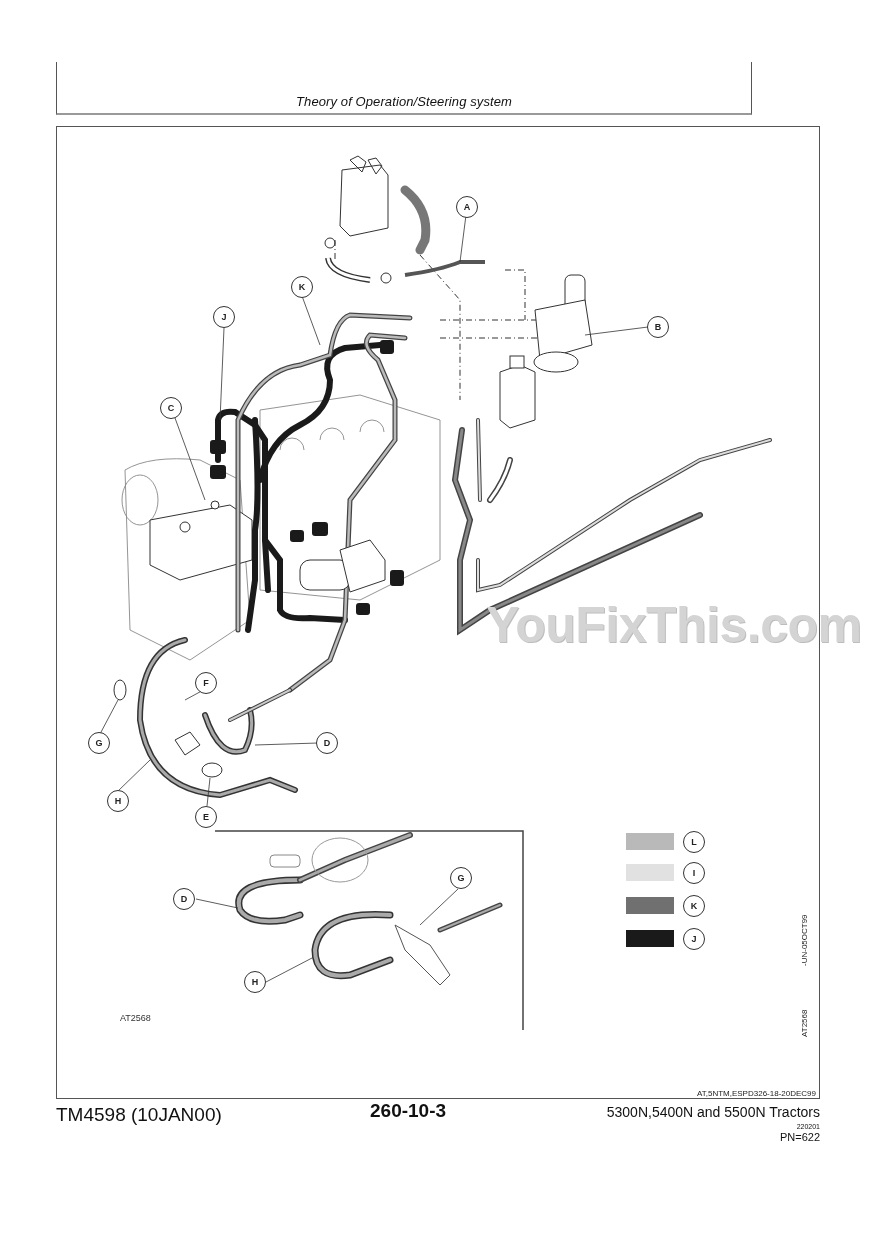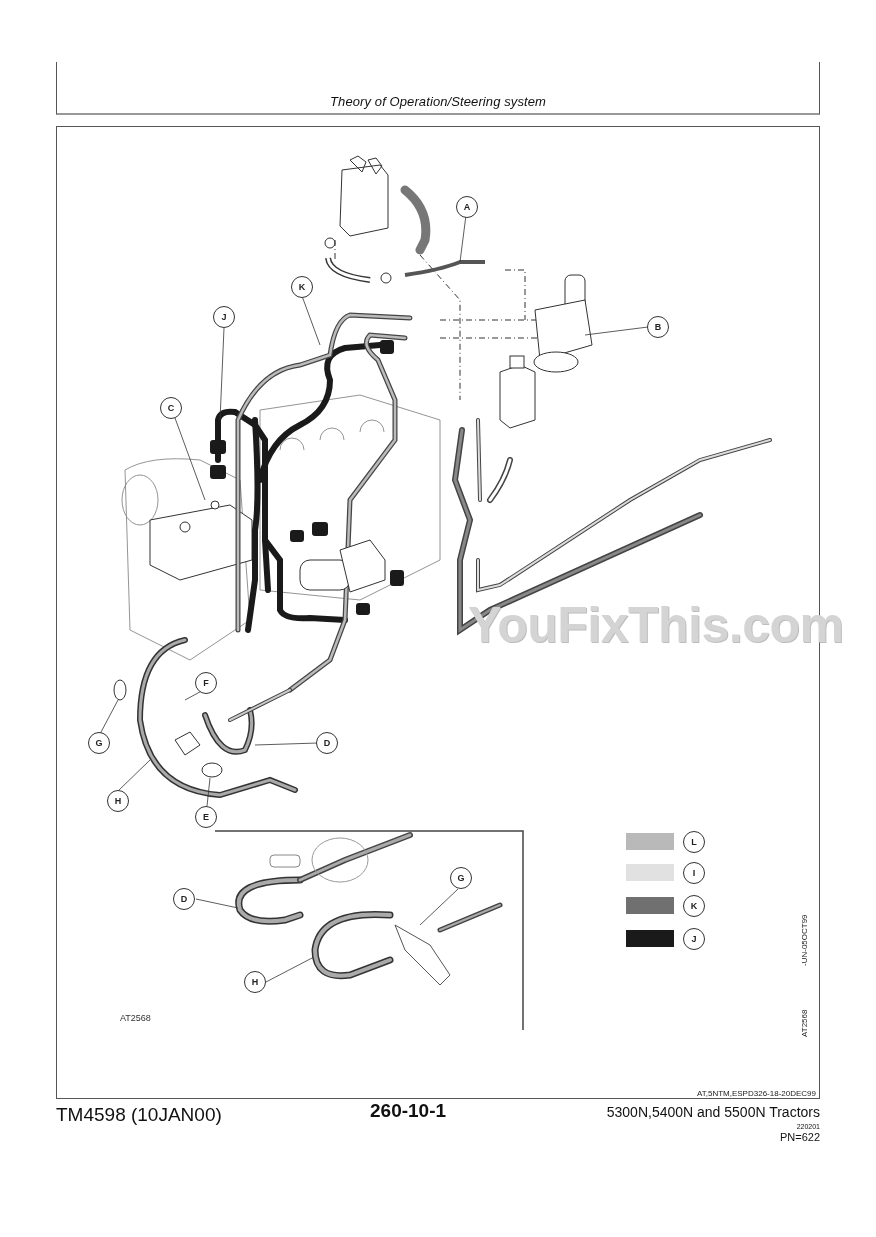--- a/index.html
+++ b/index.html
@@ -1,37 +1,37 @@
 <!DOCTYPE html>
 <html><head>
 <meta charset="utf-8">
 <style>
   html, body { margin:0; padding:0; background:#ffffff; }
   body { width:876px; height:1237px; position:relative; overflow:hidden;
          font-family:"Liberation Sans", sans-serif; color:#111; }
-  .hdr-box { position:absolute; left:56px; top:62px; width:764px; height:53px;
+  .hdr-box { position:absolute; left:56px; top:62px; width:696px; height:53px;
              border-left:1px solid #555; border-right:1px solid #555; border-bottom:2px solid #999; box-sizing:border-box; }
   .hdr-title { position:absolute; left:0; right:0; top:32px; text-align:center;
                font-style:italic; font-size:13px; letter-spacing:0.1px; }
   .main-box { position:absolute; left:56px; top:126px; width:764px; height:973px;
               border:1px solid #555; border-bottom:1px solid #555; box-sizing:border-box; }
   svg.art { position:absolute; left:0; top:0; }
   .callout { position:absolute; width:22px; height:22px; border:1.5px solid #333; border-radius:50%;
              background:#fff; box-sizing:border-box; font-size:9px; font-weight:bold;
              display:flex; align-items:center; justify-content:center; color:#222; }
   .legend-swatch { position:absolute; width:48px; height:17px; }
   .vtext { position:absolute; font-size:8px; transform:rotate(-90deg); transform-origin:left top; white-space:nowrap; color:#222; }
   .fig-id { position:absolute; font-size:9px; color:#333; }
   .ref-code { position:absolute; right:60px; top:1089px; font-size:8px; color:#222; }
   .ftr-left { position:absolute; left:56px; top:1104px; font-size:19px; }
   .ftr-center { position:absolute; left:370px; top:1100px; font-size:19px; font-weight:bold; }
   .ftr-right { position:absolute; right:56px; top:1104px; font-size:14px; }
   .ftr-date { position:absolute; right:56px; top:1123px; font-size:7px; }
   .ftr-pn { position:absolute; right:56px; top:1131px; font-size:11px;margin-left:32px; }
-  .watermark { position:absolute; left:468px; top:596px; font-size:50px; font-weight:bold;
+  .watermark { position:absolute; left:486px; top:596px; font-size:50px; font-weight:bold;
                color:#d4d4d4; letter-spacing:-0.5px; text-shadow:1px 1px 0 #bdbdbd; white-space:nowrap; }
 </style>
 </head>
 <body>
 
 <div class="hdr-box">
   <div class="hdr-title">Theory of Operation/Steering system</div>
 </div>
 
 <div class="main-box"></div>
@@ -191,16 +191,16 @@
 </div>
 
 <div class="vtext" style="left:800px;top:966px;">-UN-05OCT99</div>
 <div class="vtext" style="left:800px;top:1037px;">AT2568</div>
 
 <div class="watermark">YouFixThis.com</div>
 
 <div class="ref-code">AT,5NTM,ESPD326-18-20DEC99</div>
 
 <div class="ftr-left">TM4598 (10JAN00)</div>
-<div class="ftr-center">260-10-1</div>
+<div class="ftr-center">260-10-3</div>
 <div class="ftr-right">5300N,5400N and 5500N Tractors</div>
 <div class="ftr-date">220201</div>
 <div class="ftr-pn">PN=622</div>
 
 </body></html>

